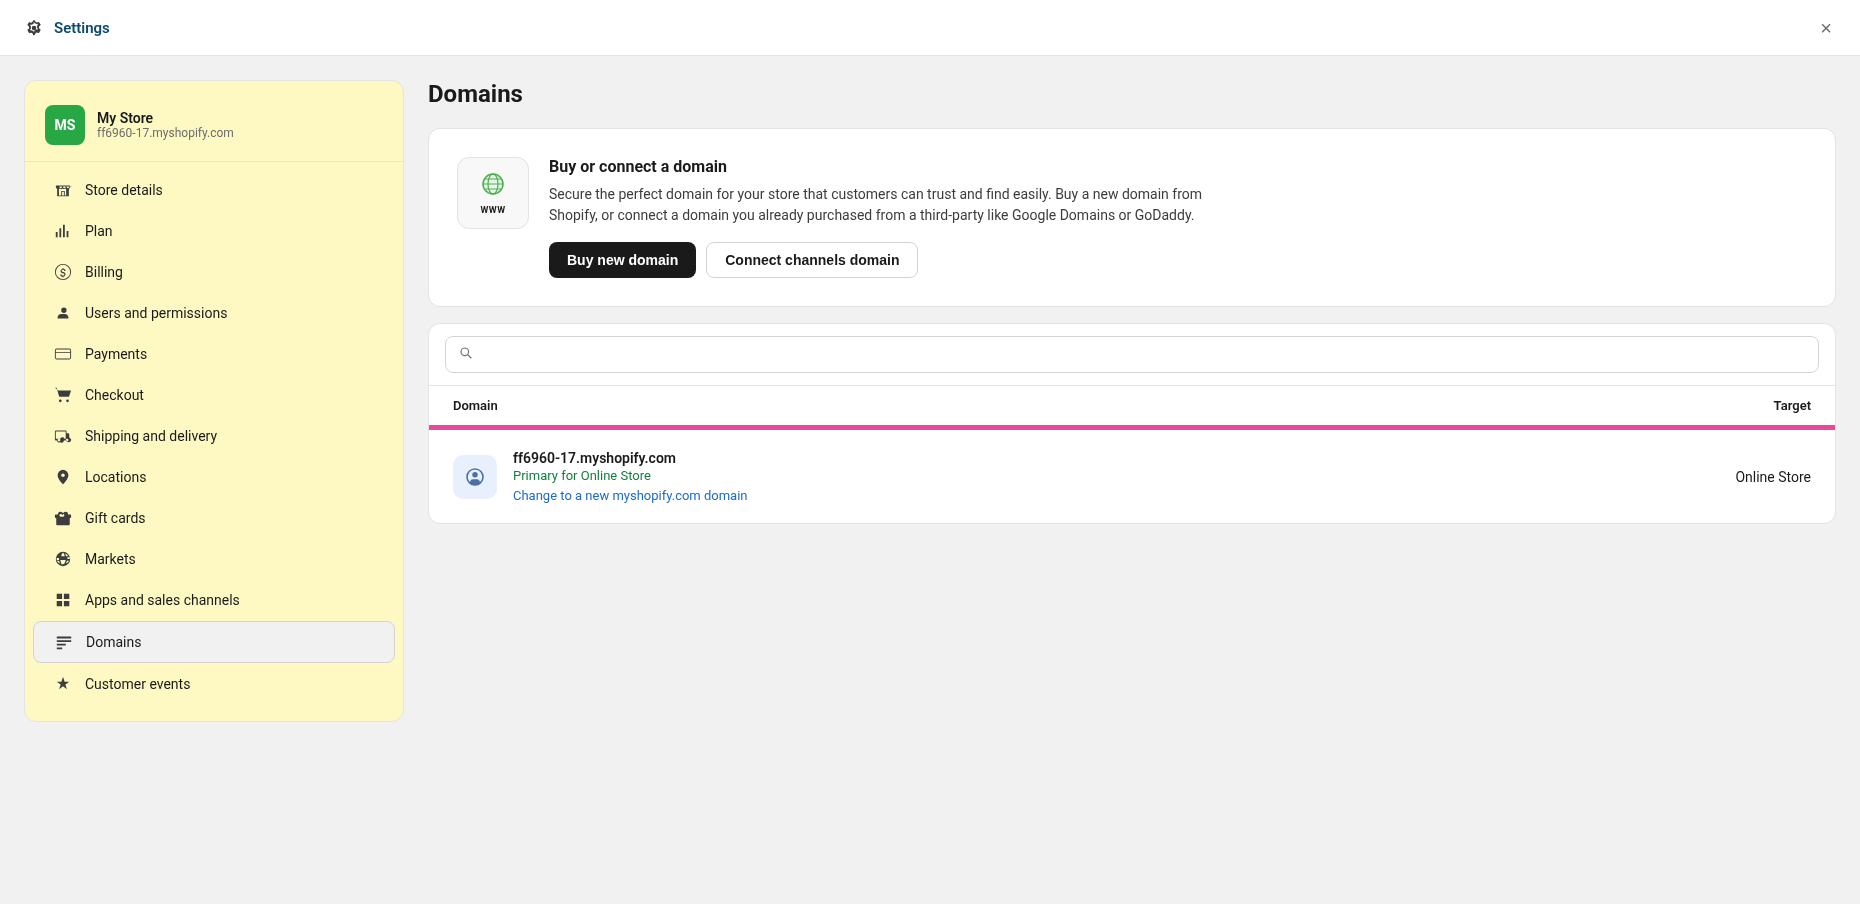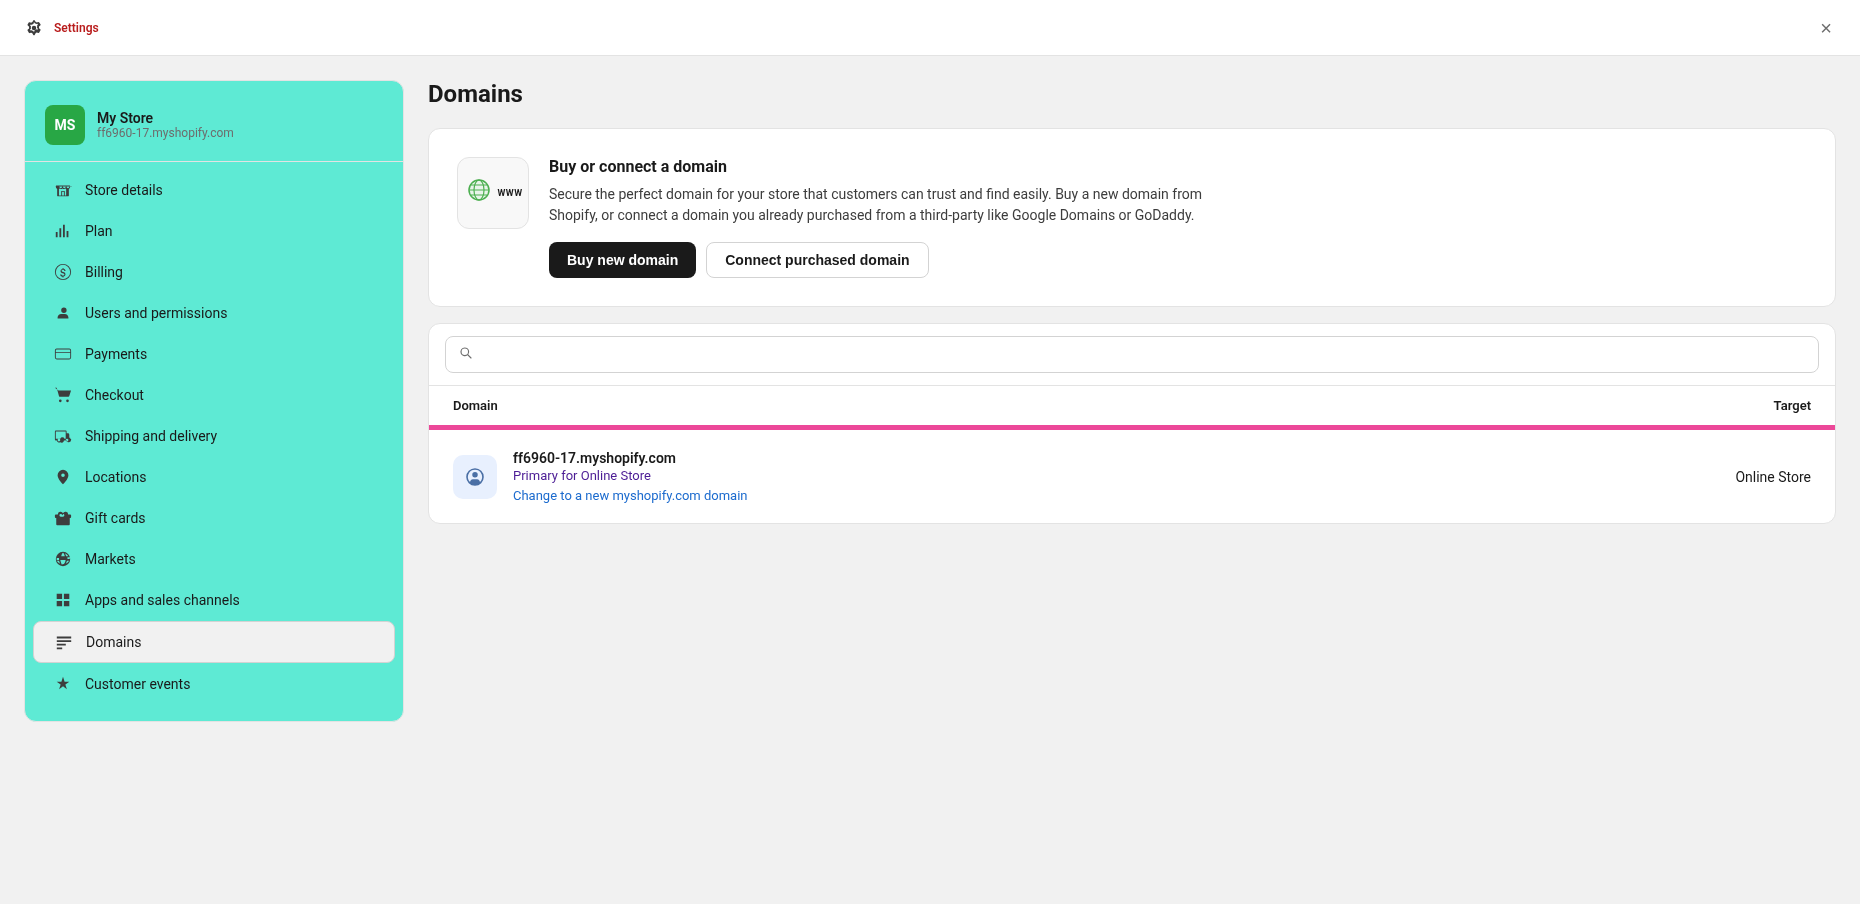--- a/index.html
+++ b/index.html
@@ -31,23 +31,23 @@
       border-bottom: 1px solid #e3e3e3;
     }
 
     .top-bar-left {
       display: flex;
       align-items: center;
       gap: 10px;
     }
 
     .top-bar-title {
-      font-size: 12px;
+      font-size: 15px;
       font-weight: 600;
-      color: #b91c1c;
+      color: #0c4a6e;
     }
 
     .close-btn {
       background: none;
       border: none;
       cursor: pointer;
       font-size: 20px;
       color: #6d6d6d;
       padding: 4px;
       line-height: 1;
@@ -58,21 +58,21 @@
       display: flex;
       flex: 1;
       padding: 24px;
       gap: 24px;
     }
 
     
     .sidebar {
       width: 380px;
       flex-shrink: 0;
-      background: #5eead4;
+      background: #fef9c3;
       border-radius: 12px;
       border: 1px solid #e3e3e3;
       padding: 16px 0;
       height: fit-content;
     }
 
     .store-header {
       display: flex;
       align-items: center;
       gap: 12px;
@@ -179,21 +179,21 @@
       display: flex;
       align-items: center;
       justify-content: center;
       font-size: 28px;
       position: relative;
       overflow: hidden;
     }
 
     .promo-icon-inner {
       display: flex;
-      flex-direction: row;
+      flex-direction: column;
       align-items: center;
       gap: 2px;
     }
 
     .promo-body {
       flex: 1;
     }
 
     .promo-title {
       font-size: 16px;
@@ -315,21 +315,21 @@
 
     .domain-name {
       font-size: 14px;
       font-weight: 600;
       color: #1a1a1a;
       margin-bottom: 2px;
     }
 
     .domain-sub {
       font-size: 13px;
-      color: #4c1d95;
+      color: #15803d;
       margin-bottom: 4px;
     }
 
     .domain-link {
       font-size: 13px;
       color: #1c6bce;
       text-decoration: none;
       cursor: pointer;
     }
 
@@ -517,21 +517,21 @@
               <line x1="8" y1="18" x2="24" y2="18" stroke="#4caf50" stroke-width="1"></line>
             </svg>
             <span style="font-size:9px;font-weight:700;color:#1a1a1a;letter-spacing:0.5px;">WWW</span>
           </div>
         </div>
         <div class="promo-body">
           <div class="promo-title">Buy or connect a domain</div>
           <div class="promo-desc">Secure the perfect domain for your store that customers can trust and find easily. Buy a new domain from Shopify, or connect a domain you already purchased from a third-party like Google Domains or GoDaddy.</div>
           <div class="promo-actions">
             <button class="btn-primary">Buy new domain</button>
-            <button class="btn-secondary">Connect purchased domain</button>
+            <button class="btn-secondary">Connect channels domain</button>
           </div>
         </div>
       </div>
 
       <div class="domains-section">
 
         <div class="search-container">
           <div class="search-input-wrapper">
             <span class="search-icon-svg">
               <svg width="16" height="16" viewBox="0 0 20 20" fill="#6d6d6d">

